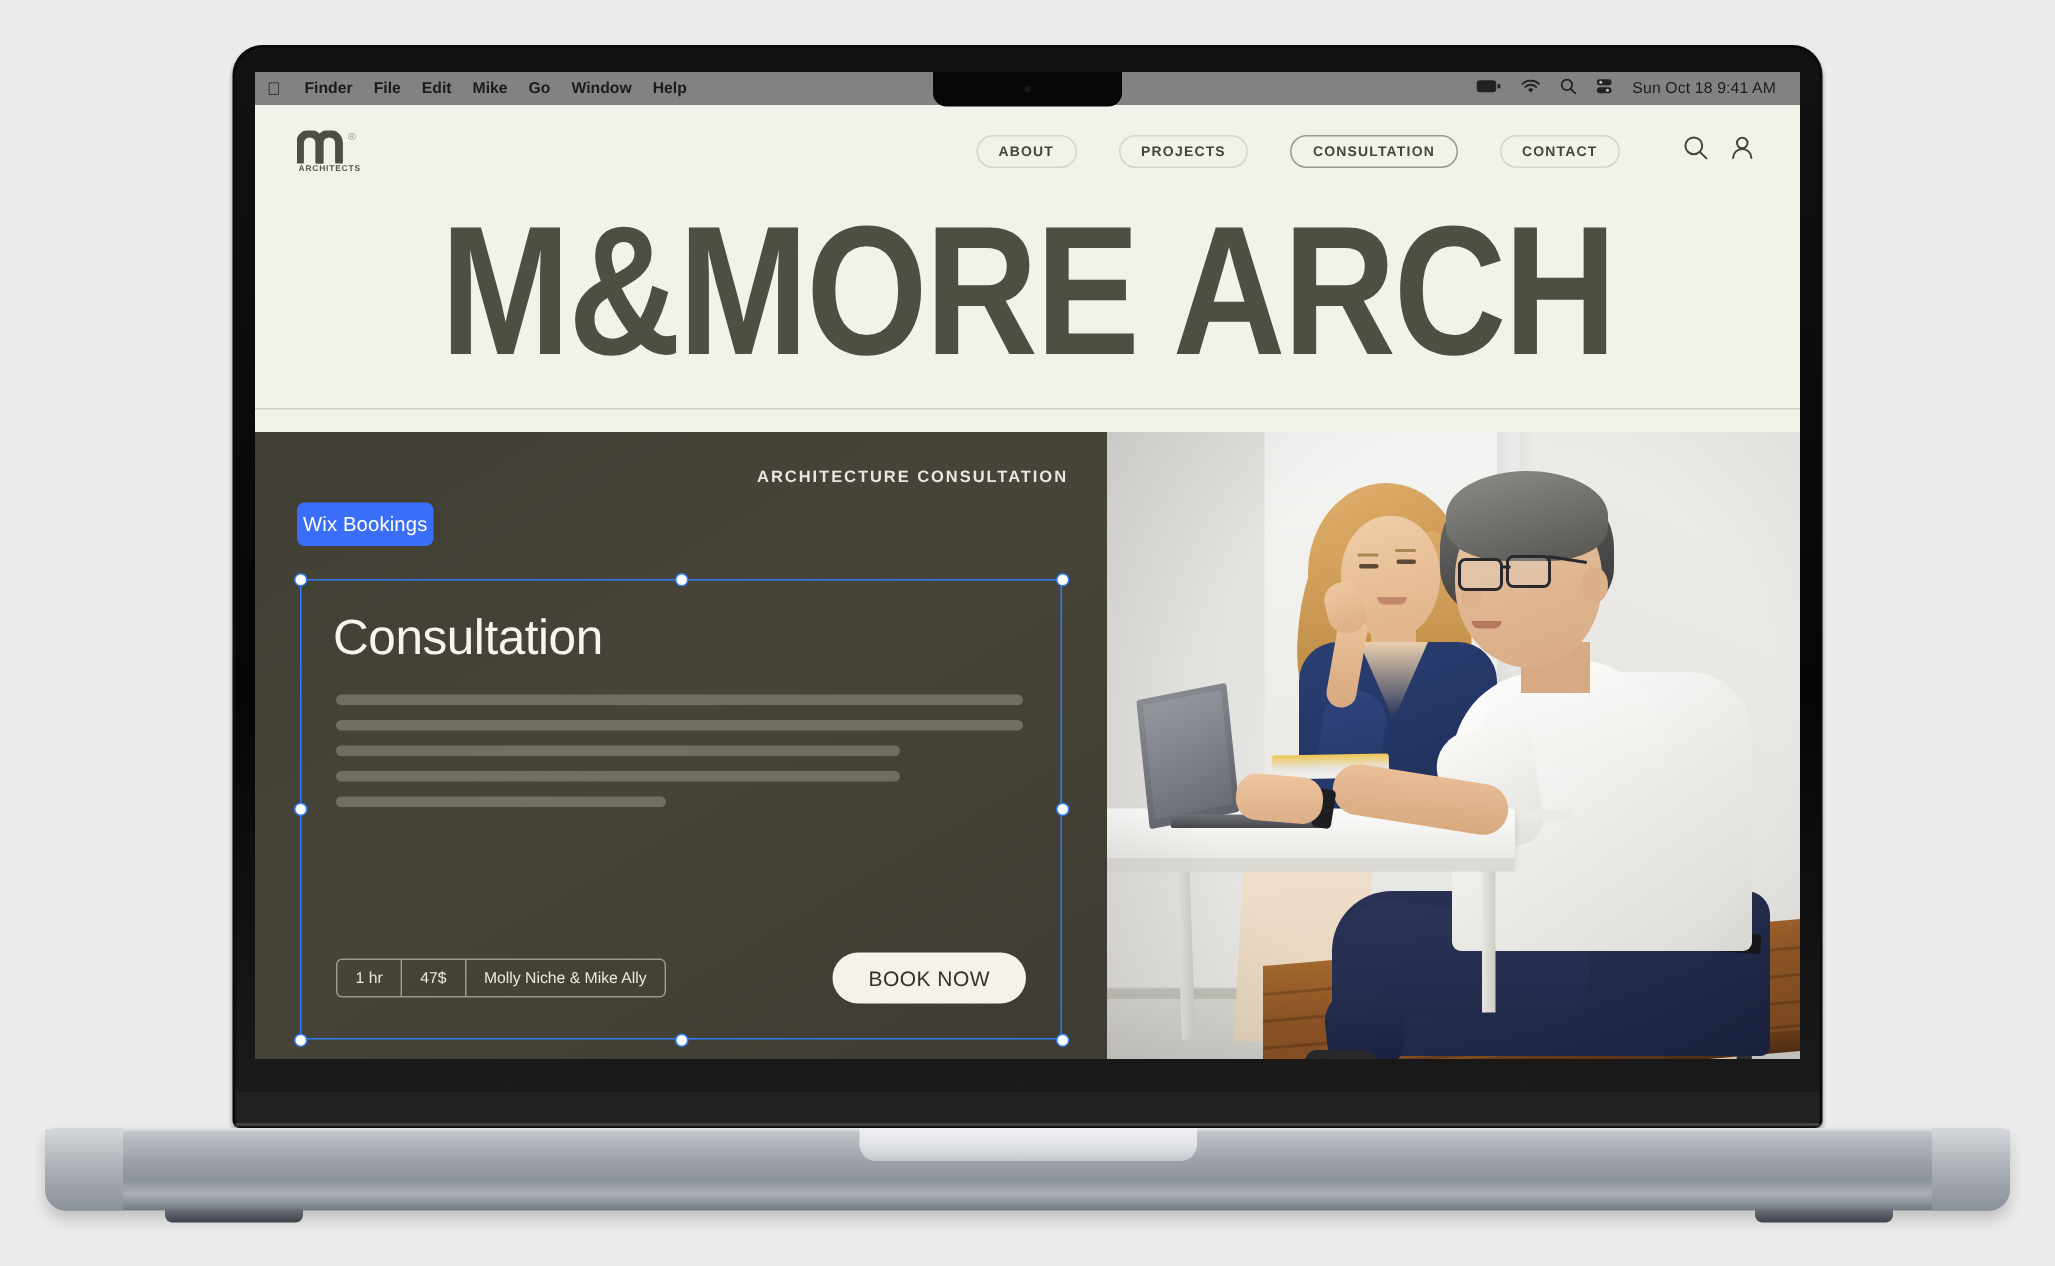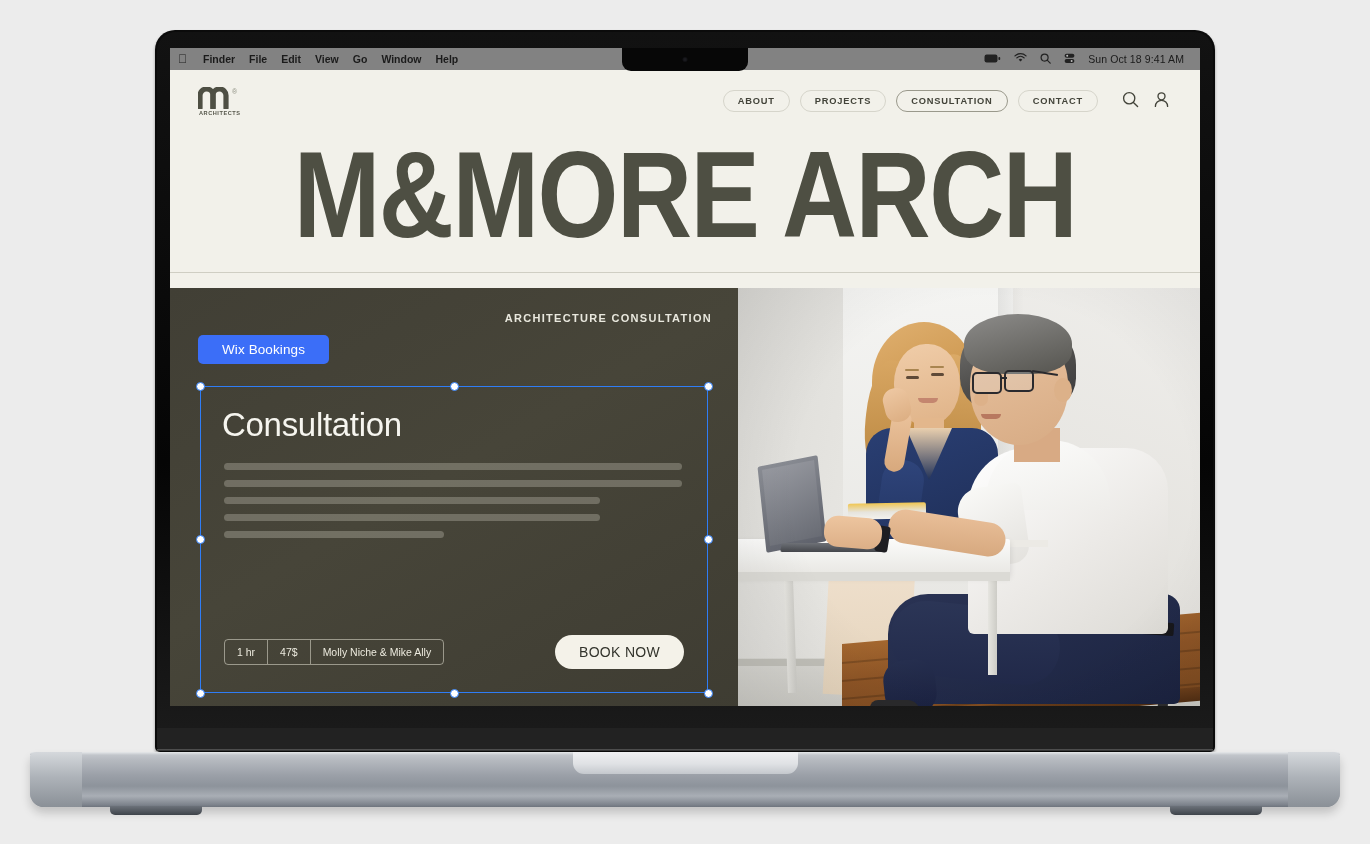--- a/index.html
+++ b/index.html
@@ -104,21 +104,21 @@
     padding:0 30px 0 28px;
   }
   .brand{ display:flex; flex-direction:column; align-items:flex-start; gap:1px; }
   .brand-mark{ position:relative; display:flex; align-items:flex-start; }
   .brand-reg{ font-size:7px; color:#8e9083; margin-left:2px; margin-top:1px; }
   .brand-sub{
     font-size:5.6px; letter-spacing:.55px; color:#55564a; font-weight:700;
     margin-left:1px;
   }
 
-  .nav{ margin-left:auto; display:flex; align-items:center; gap:10px; }
+  .nav{ margin-left:auto; display:flex; align-items:center; gap:28px; }
   .pill{
     border:1px solid #d6d5cb; border-radius:30px;
     padding:5px 14px; font-size:9.3px; font-weight:700;
     letter-spacing:.8px; color:#43443a; background:transparent;
     white-space:nowrap; cursor:pointer;
   }
   .pill.active{ border-color:#9a998c; }
   .nav-icons{ display:flex; align-items:center; gap:14px; margin-left:14px; }
   .nav-ico{ display:block; cursor:pointer; }
 
@@ -146,21 +146,21 @@
   }
   .eyebrow{
     position:absolute; right:26px; top:24px;
     font-size:11px; letter-spacing:1.3px; font-weight:700; color:#e9e8de;
   }
 
   
   .wix-badge{
     position:absolute; left:28px; top:47px;
     background:#3b6ef8; color:#fff;
-    font-size:13.5px; padding:7px 24px; border-radius:5px;
+    font-size:13.5px; padding:7px 4px; border-radius:5px;
     letter-spacing:.1px; cursor:pointer;
   }
 
   
   .selbox{
     position:absolute; left:30px; top:98px; width:508px; height:307px;
     border:1.6px solid #2f7df6; pointer-events:none;
   }
   .handle{
     position:absolute; width:9px; height:9px; border-radius:50%;
@@ -341,21 +341,21 @@
     <div class="lid-inner-edge"></div>
 
     <div class="screen">
 
       <div class="menubar">
         <div class="mb-left">
           <span class="apple-glyph"></span>
           <span>Finder</span>
           <span>File</span>
           <span>Edit</span>
-          <span>View</span>
+          <span>Mike</span>
           <span>Go</span>
           <span>Window</span>
           <span>Help</span>
         </div>
         <div class="mb-right">
           <span class="mb-ico">
             <svg width="17" height="9" viewBox="0 0 17 9">
                 <rect x="0.5" y="0.5" width="13" height="8" rx="2.2" fill="#222"></rect>
                 <rect x="14.4" y="3" width="1.8" height="3" rx="0.8" fill="#222"></rect>
               </svg>

